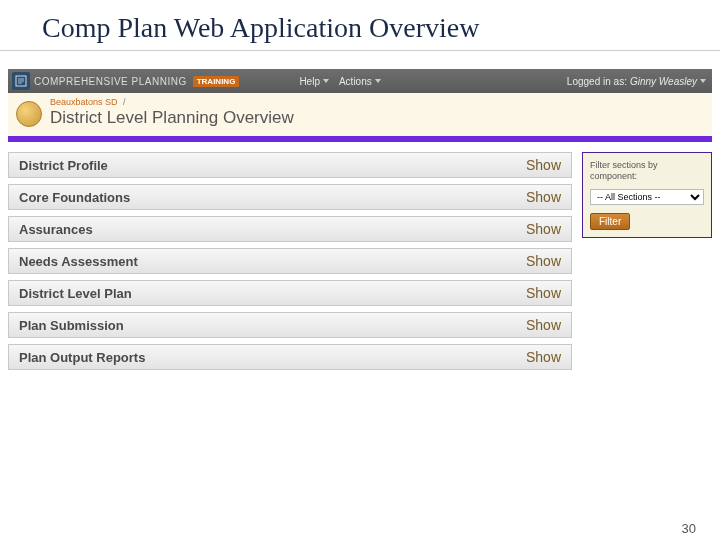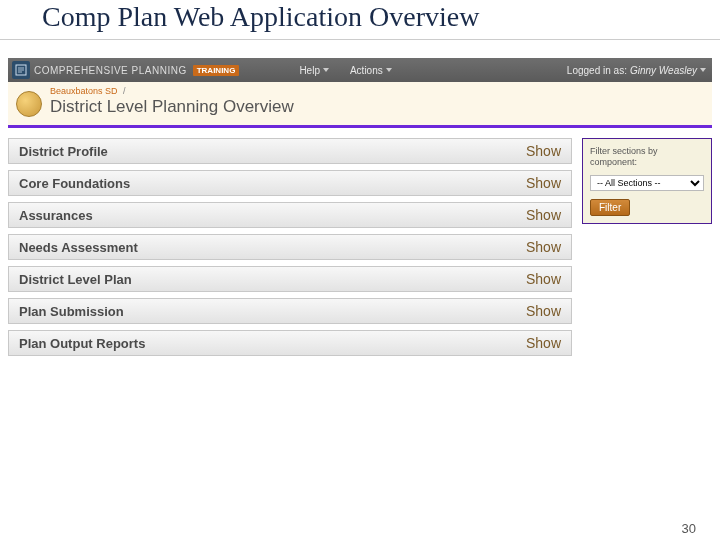--- a/index.html
+++ b/index.html
@@ -8,21 +8,21 @@
     height: 540px;
     background: #ffffff;
     font-family: Arial, Helvetica, sans-serif;
     position: relative;
     overflow: hidden;
   }
   .slide-title {
     font-family: Georgia, 'Times New Roman', serif;
     font-size: 28px;
     color: #1a2b4a;
-    padding: 1px 0 6px 42px;
+    padding: 12px 0 6px 42px;
     border-bottom: 1px solid #cccccc;
     margin-bottom: 18px;
   }
   .app-frame {
     margin: 0 0 0 8px;
     width: 704px;
   }
   .topbar {
     height: 24px;
     background: linear-gradient(#6e6e6e, #5a5a5a);
@@ -52,21 +52,21 @@
     color: #fff;
     font-size: 8px;
     padding: 1px 4px;
     margin-left: 6px;
     border-radius: 1px;
     font-weight: bold;
   }
   .topbar .menus {
     display: flex;
     margin-left: 60px;
-    gap: 21px;
+    gap: 10px;
     justify-content: center;
   }
   .topbar .menu-item {
     display: flex;
     align-items: center;
     gap: 3px;
     cursor: pointer;
   }
   .topbar .caret {
     width: 0; height: 0;
@@ -78,23 +78,23 @@
     position: absolute;
     right: 6px;
     display: flex;
     align-items: center;
     gap: 3px;
   }
   .topbar .right .user { font-style: italic; text-align: center; }
   .breadcrumb-bar {
     background: #fdf7e8;
     padding: 4px 12px 8px 8px;
-    border-bottom: 3px solid #6d28d9;
-    display: flex;
-    align-items: flex-end;
+    border-bottom: 6px solid #6d28d9;
+    display: flex;
+    align-items: flex-start;
   }
   .breadcrumb-bar .bc-icon {
     width: 26px;
     height: 26px;
     border-radius: 50%;
     background: radial-gradient(circle at 35% 35%, #f6d27a, #c9983a);
     border: 1px solid #a87f2e;
     margin-right: 8px;
     flex-shrink: 0;
     margin-top: 4px;

